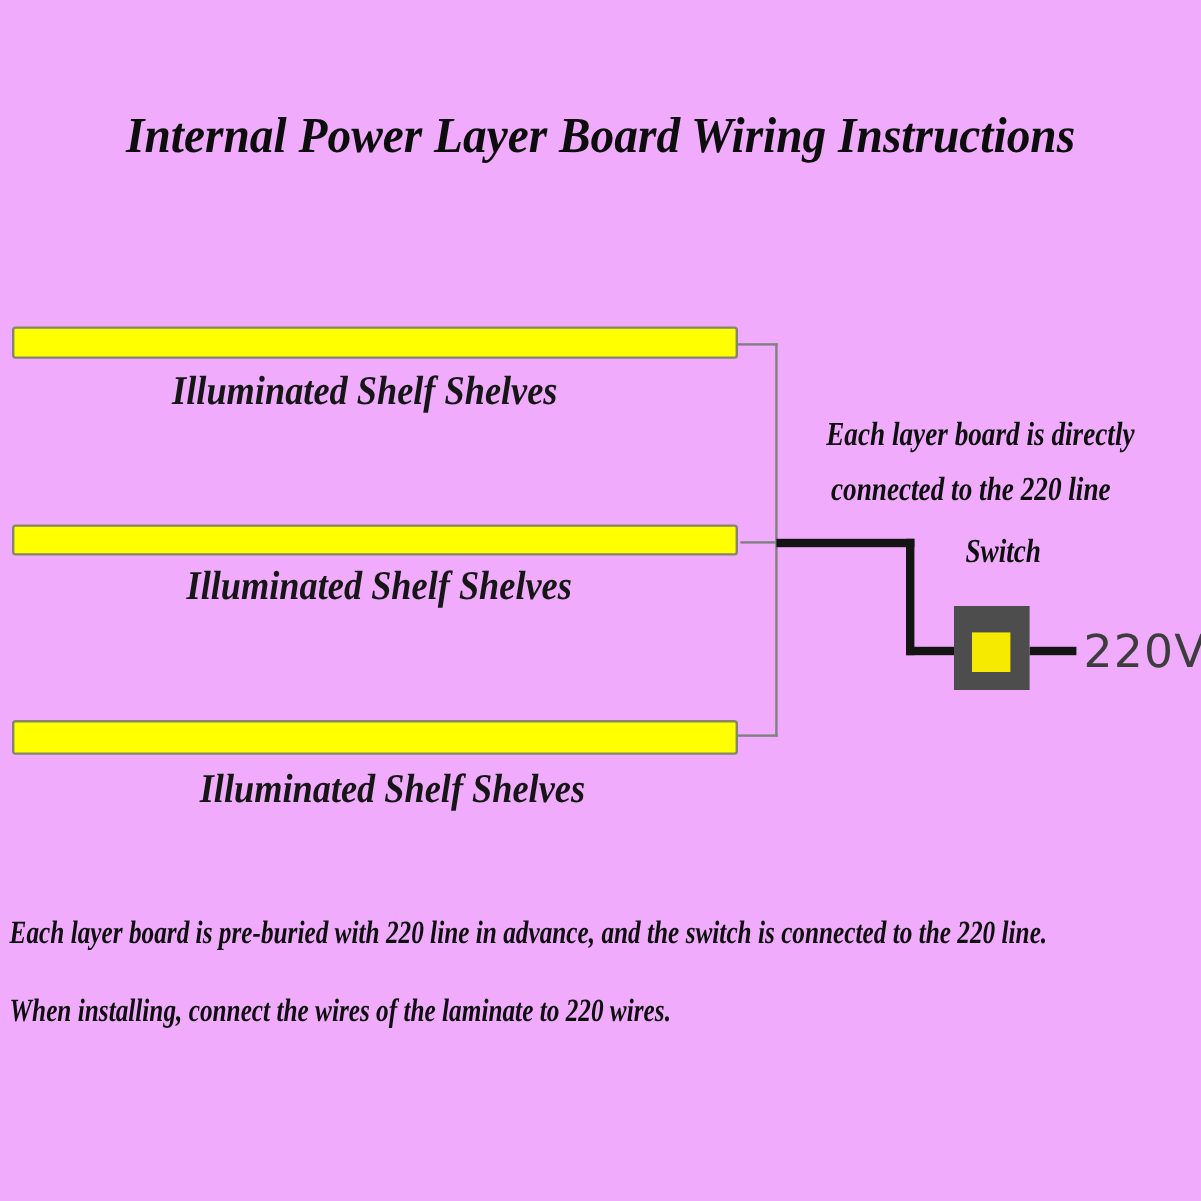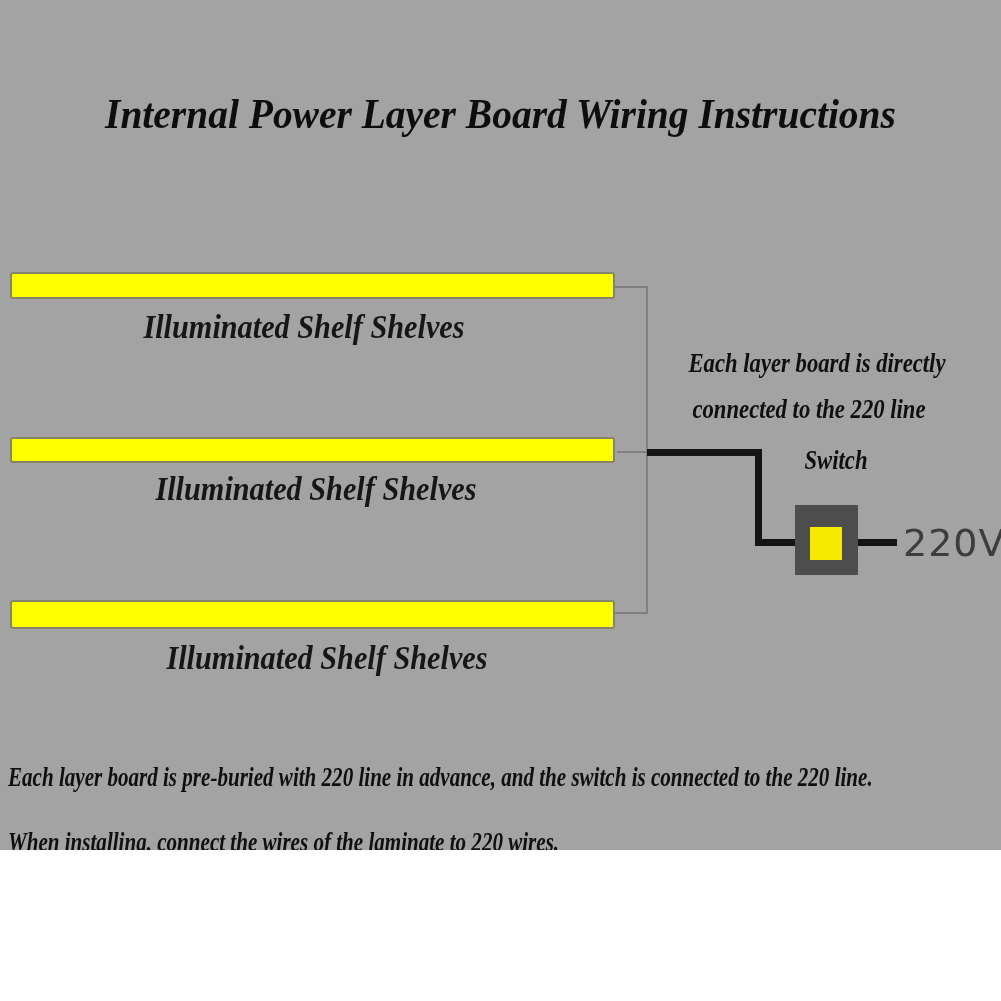--- a/index.html
+++ b/index.html
@@ -1,17 +1,17 @@
 <!DOCTYPE html>
 <html style="--shelf-fill: #ffff00; --shelf-border: #85856a; --wire-thin: #808080; --wire-thick: #141414; --switch-body: #4d4d4d; --switch-inner: #f6ea00; --voltage-text: #3d3d3d;"><head>
 <meta charset="utf-8">
 <style>
   html,body{margin:0;padding:0;background:#fff;}
   .canvas{
-    position:relative;width:1001px;height:850px;background:#a3a3a3;overflow:hidden;
+    position:relative;width:1001px;height:1001px;background:#f0abfc;overflow:hidden;
     font-family:"Liberation Serif","DejaVu Serif",serif;color:#111;
   }
   .page-title{
     position:absolute;top:90px;left:0;width:1001px;text-align:center;
     font-size:42px;font-weight:bold;font-style:italic;color:#0d0d0d;
     transform:scaleX(0.94);transform-origin:center top;white-space:nowrap;
   }
   .shelf-bar{
     position:absolute;left:10px;width:601px;
     background:var(--shelf-fill,#ffff00);

